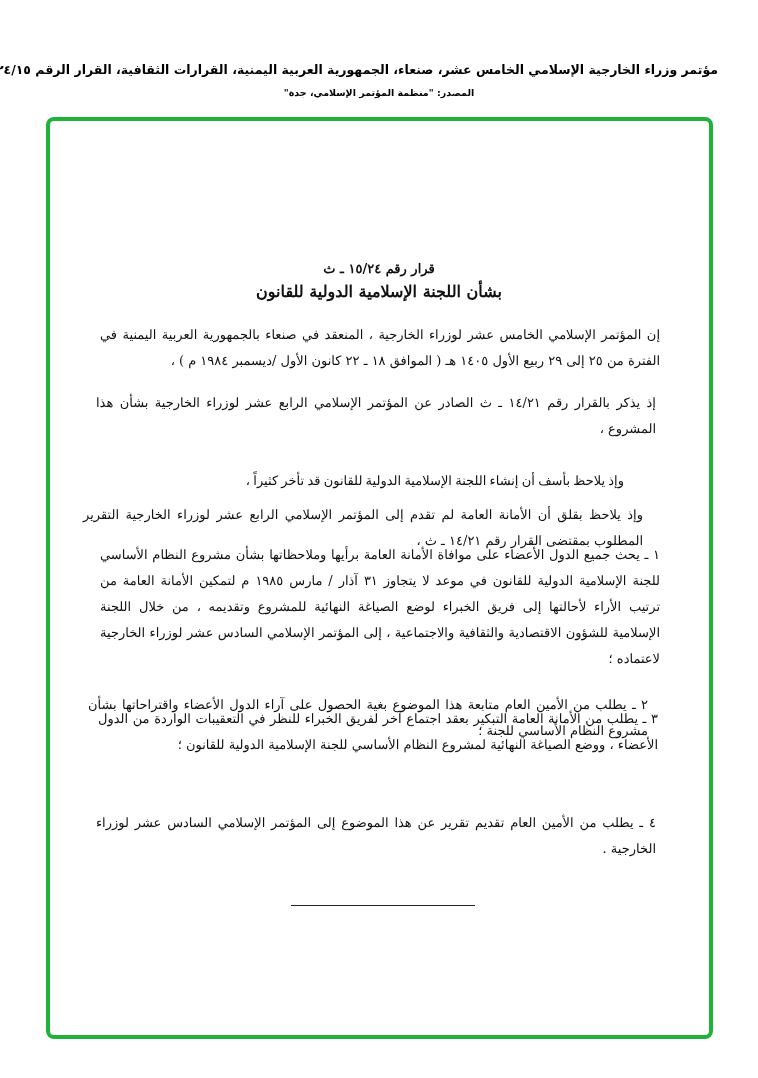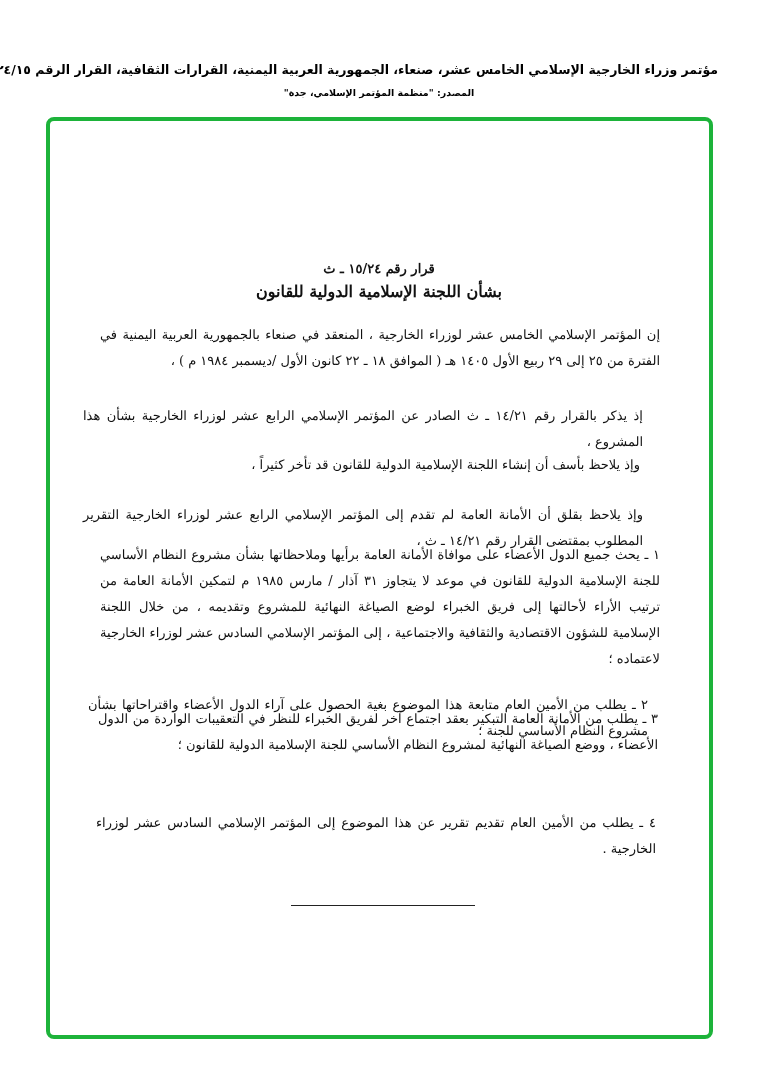--- a/index.html
+++ b/index.html
@@ -47,22 +47,22 @@
 
 <div class="hdr-title">مؤتمر وزراء الخارجية الإسلامي الخامس عشر، صنعاء، الجمهورية العربية اليمنية، القرارات الثقافية، القرار الرقم ٢٤/١٥-ث</div>
 <div class="hdr-source">المصدر: "منظمة المؤتمر الإسلامي، جدة"</div>
 
 <div class="frame" style="border-color: rgb(29, 179, 58);"></div>
 
 <div class="res-num">قرار رقم ١٥/٢٤ ـ ث</div>
 <div class="res-subject">بشأن اللجنة الإسلامية الدولية للقانون</div>
 
 <p class="para" style="top:322px;margin:0;text-indent:0;">إن المؤتمر الإسلامي الخامس عشر لوزراء الخارجية ، المنعقد في صنعاء بالجمهورية العربية اليمنية في الفترة من ٢٥ إلى ٢٩ ربيع الأول ١٤٠٥ هـ ( الموافق ١٨ ـ ٢٢ كانون الأول /ديسمبر ١٩٨٤ م ) ،</p>
-<p class="para" style="top:386px;margin:17px;text-indent:0;padding-right:0;">إذ يذكر بالقرار رقم ١٤/٢١ ـ ث الصادر عن المؤتمر الإسلامي الرابع عشر لوزراء الخارجية بشأن هذا المشروع ،</p>
-<p class="para" style="top:452px;margin:0;width:540px;right:118px;">وإذ يلاحظ بأسف أن إنشاء اللجنة الإسلامية الدولية للقانون قد تأخر كثيراً ،</p>
+<p class="para" style="top:386px;margin:4px;text-indent:0;padding-right:0;">إذ يذكر بالقرار رقم ١٤/٢١ ـ ث الصادر عن المؤتمر الإسلامي الرابع عشر لوزراء الخارجية بشأن هذا المشروع ،</p>
+<p class="para" style="top:452px;margin:16px;width:540px;right:118px;font-family:Liberation Serif, serif;">وإذ يلاحظ بأسف أن إنشاء اللجنة الإسلامية الدولية للقانون قد تأخر كثيراً ،</p>
 <p class="para" style="top:485px;margin:17px;">وإذ يلاحظ بقلق أن الأمانة العامة لم تقدم إلى المؤتمر الإسلامي الرابع عشر لوزراء الخارجية التقرير المطلوب بمقتضى القرار رقم ١٤/٢١ ـ ث ،</p>
 
 <p class="para" style="top:542px;margin:0;">١ ـ يحث جميع الدول الأعضاء على موافاة الأمانة العامة برأيها وملاحظاتها بشأن مشروع النظام الأساسي للجنة الإسلامية الدولية للقانون في موعد لا يتجاوز ٣١ آذار / مارس ١٩٨٥ م لتمكين الأمانة العامة من ترتيب الأراء لأحالتها إلى فريق الخبراء لوضع الصياغة النهائية للمشروع وتقديمه ، من خلال اللجنة الإسلامية للشؤون الاقتصادية والثقافية والاجتماعية ، إلى المؤتمر الإسلامي السادس عشر لوزراء الخارجية لاعتماده ؛</p>
 <p class="para" style="top:680px;margin:12px;">٢ ـ يطلب من الأمين العام متابعة هذا الموضوع بغية الحصول على آراء الدول الأعضاء واقتراحاتها بشأن مشروع النظام الأساسي للجنة ؛</p>
 <p class="para" style="top:704px;margin:2px;">٣ ـ يطلب من الأمانة العامة التبكير بعقد اجتماع آخر لفريق الخبراء للنظر في التعقيبات الواردة من الدول الأعضاء ، ووضع الصياغة النهائية لمشروع النظام الأساسي للجنة الإسلامية الدولية للقانون ؛</p>
 <p class="para" style="top:806px;margin:4px;">٤ ـ يطلب من الأمين العام تقديم تقرير عن هذا الموضوع إلى المؤتمر الإسلامي السادس عشر لوزراء الخارجية .</p>
 
 <div class="divider"></div>
 
 </body></html>

